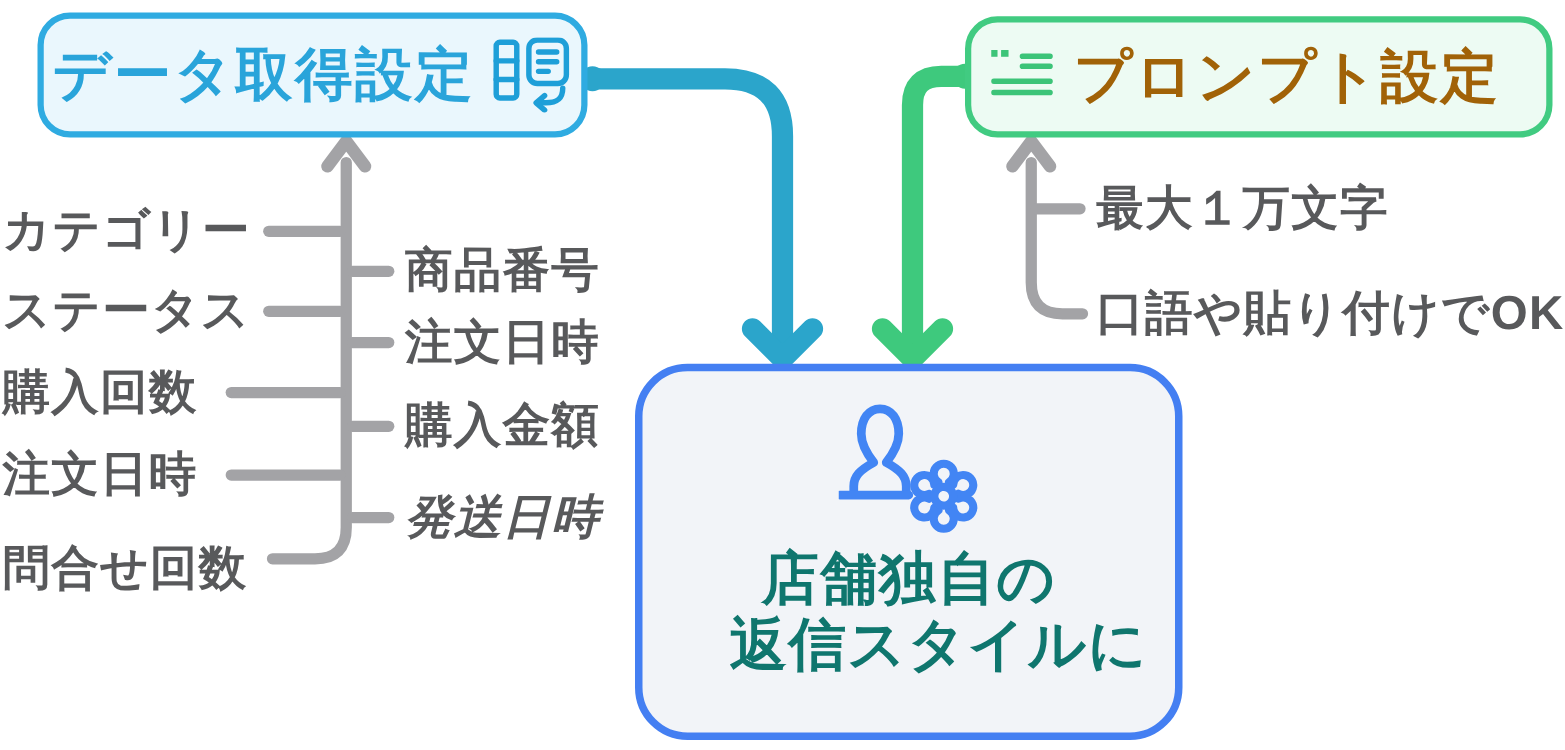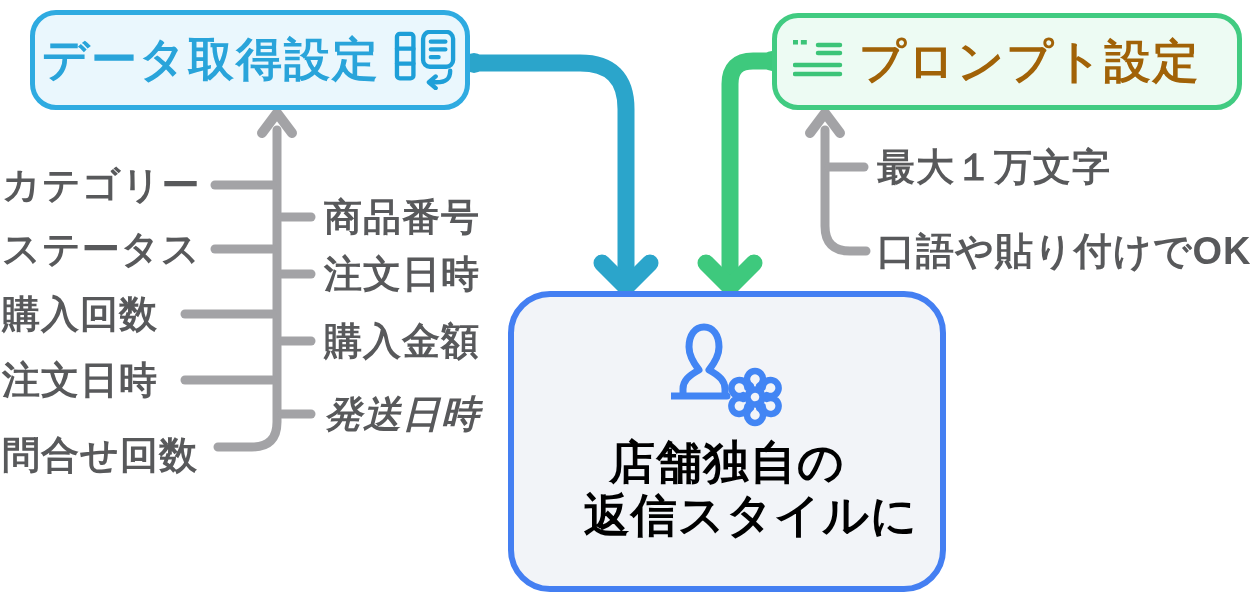--- a/index.html
+++ b/index.html
@@ -20,21 +20,21 @@
     justify-content:flex-start;gap:16px;padding-left:16px;
   }
   .box-center{
     left:508px;top:291px;width:438px;height:301px;
     background:#F2F4F8;border:6px solid #447FF2;border-radius:42px;
     flex-direction:column;justify-content:flex-start;
   }
   .title-blue{color:#29A4DA;font-size:46px;letter-spacing:2px;white-space:nowrap;}
   .title-green{color:#a16207;font-size:46px;letter-spacing:2px;white-space:nowrap;}
   .center-text{
-    color:#000000;font-size:46px;line-height:53px;letter-spacing:1px;
+    color:#0f766e;font-size:46px;line-height:53px;letter-spacing:1px;
     text-align:center;margin-top:9px;white-space:nowrap;
   }
   .center-icon{margin-top:26px;}
   .lbl{
     position:absolute;font-size:38px;color:#58595B;
     letter-spacing:1px;white-space:nowrap;line-height:38px;
   }
 </style>
 </head>
 <body>

